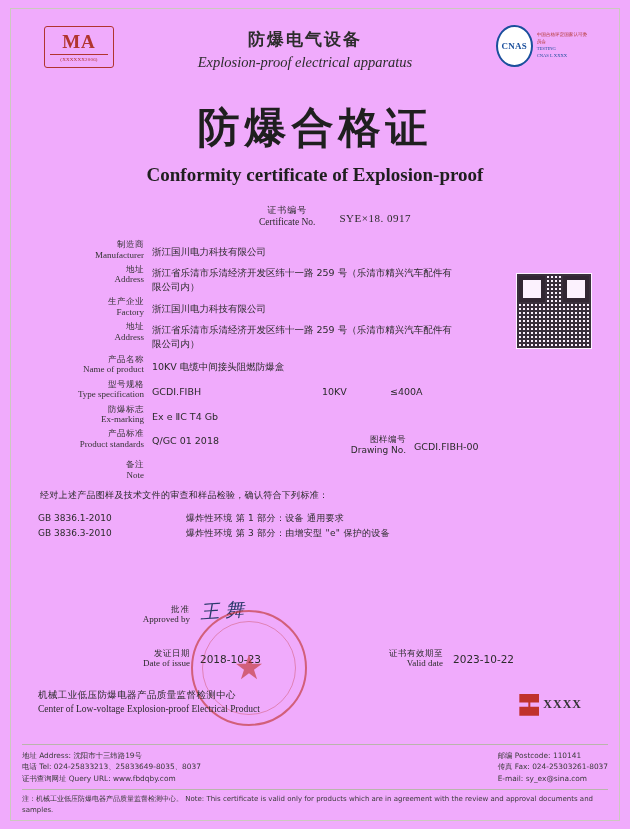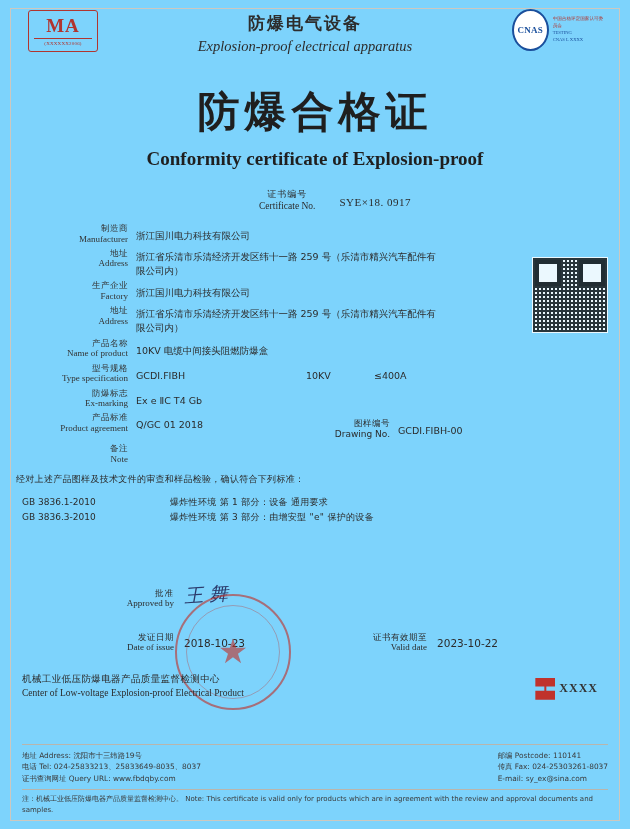--- a/index.html
+++ b/index.html
@@ -11,23 +11,23 @@
     height: 829px;
     background: #f3f1ec;
     font-family: "Liberation Serif", serif;
     color: #2b2b2b;
     overflow: hidden;
   }
   .page {
     position: relative;
     width: 630px;
     height: 829px;
-    background: #7dd3fc;
+    background: #f0abfc;
     box-sizing: border-box;
-    padding: 0;
+    padding: 16px;
   }
   .page::before {
     content: "";
     position: absolute;
     left: 10px; top: 8px; right: 10px; bottom: 8px;
     border: 1px solid #ccc8bf;
     pointer-events: none;
   }
 
   
@@ -240,21 +240,21 @@
     position: absolute;
     width: 18px; height: 18px;
     border: 4px solid #111;
     background: #fff;
   }
   .qr::before { left: 2px; top: 2px; }
   .qr::after { right: 2px; top: 2px; }
 
   
   .statement {
-    margin: 8px 22px 0 16px;
+    margin: 8px 22px 0 24px;
     font-size: 9.3px;
     line-height: 1.55;
   }
   .statement .cn {
     font-family: "DejaVu Sans", sans-serif;
     font-size: 9px;
     letter-spacing: 0.3px;
   }
   .statement .en { margin-top: 1px; }
 
@@ -492,21 +492,21 @@
       <div class="flabel">
         <span class="l-cn">防爆标志</span>
         <span class="l-en">Ex-marking</span>
       </div>
       <div class="fvalue">Ex e ⅡC T4 Gb</div>
     </div>
 
     <div class="frow">
       <div class="flabel">
         <span class="l-cn">产品标准</span>
-        <span class="l-en">Product  agreement</span>
+        <span class="l-en">Product  standards</span>
       </div>
       <div class="fvalue fvalue-inline">
         <span class="fv-seg c1">Q/GC 01 2018</span>
         <span class="sub-inline">
           <span class="sub-label">
             <span class="l-cn">图样编号</span>
             <span class="l-en">Drawing  No.</span>
           </span>
           <span style="padding-top:6px">GCDI.FIBH-00</span>
         </span>

